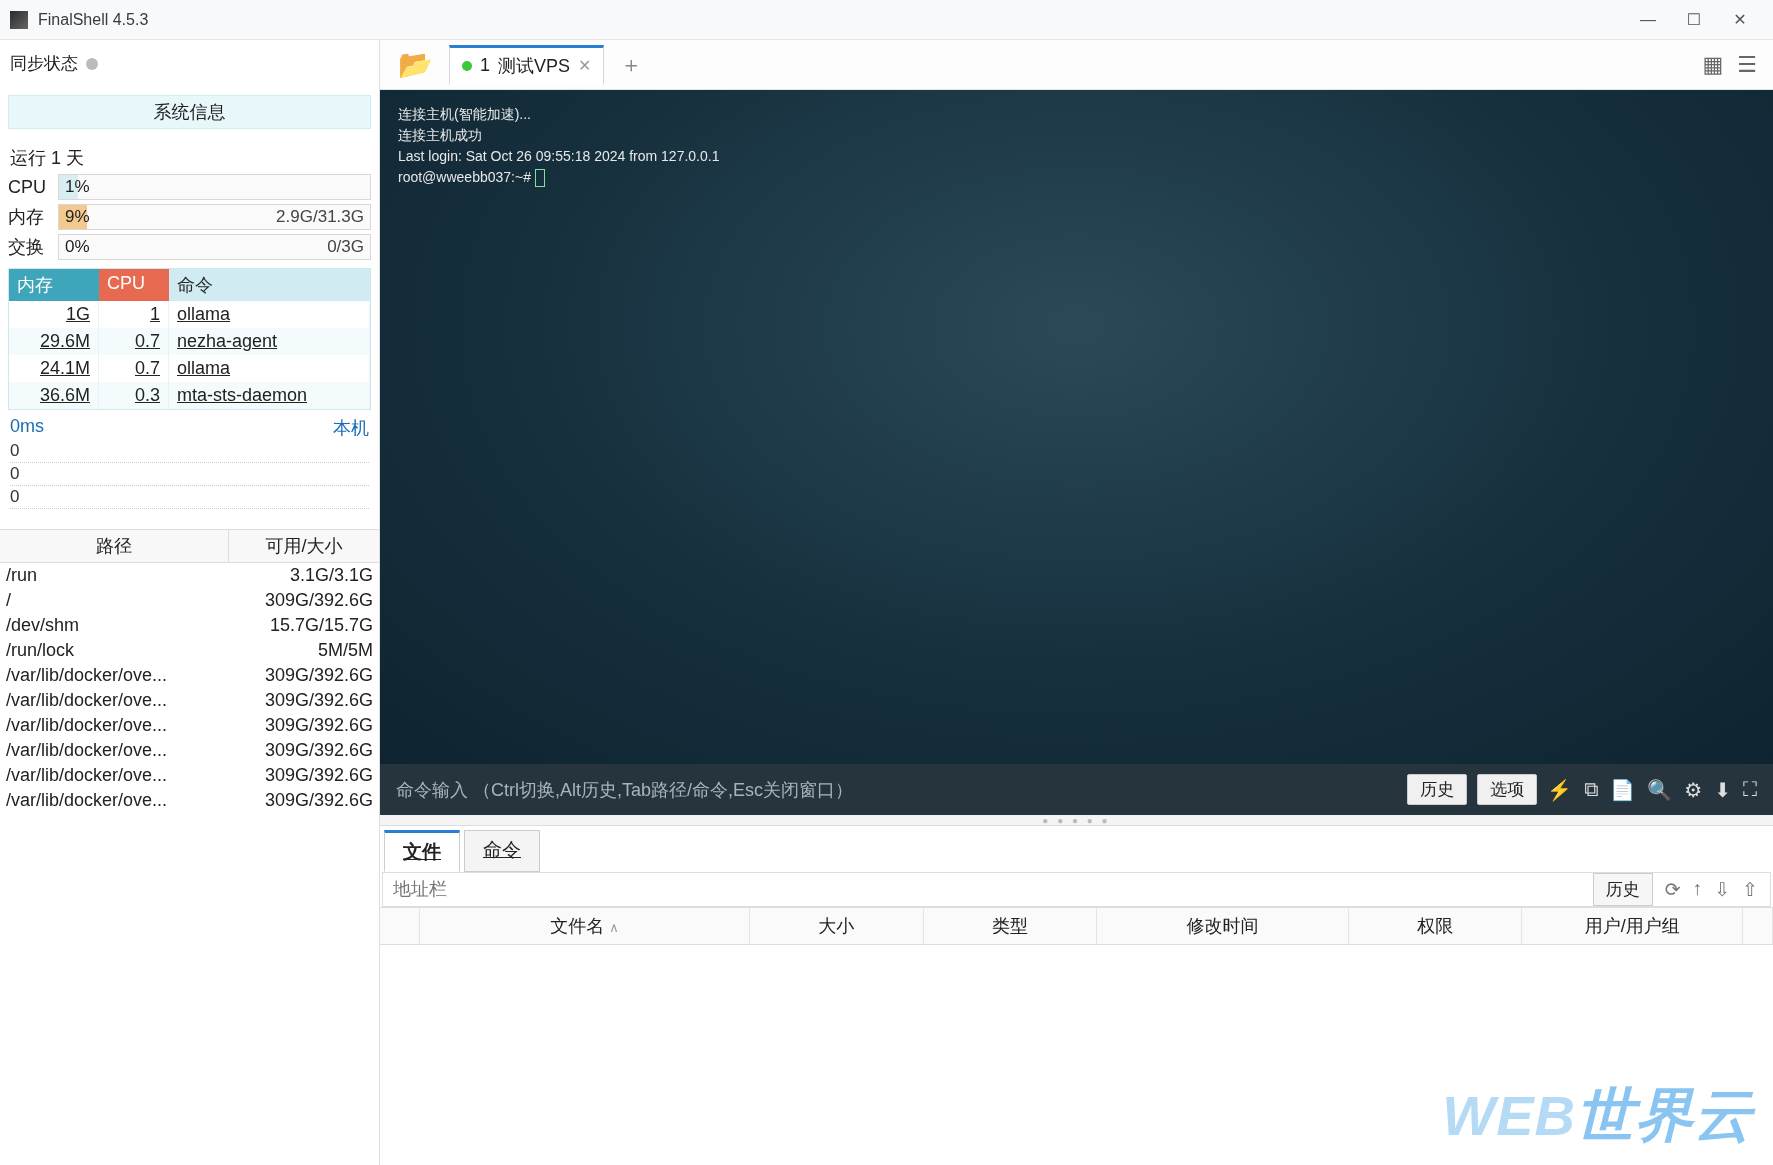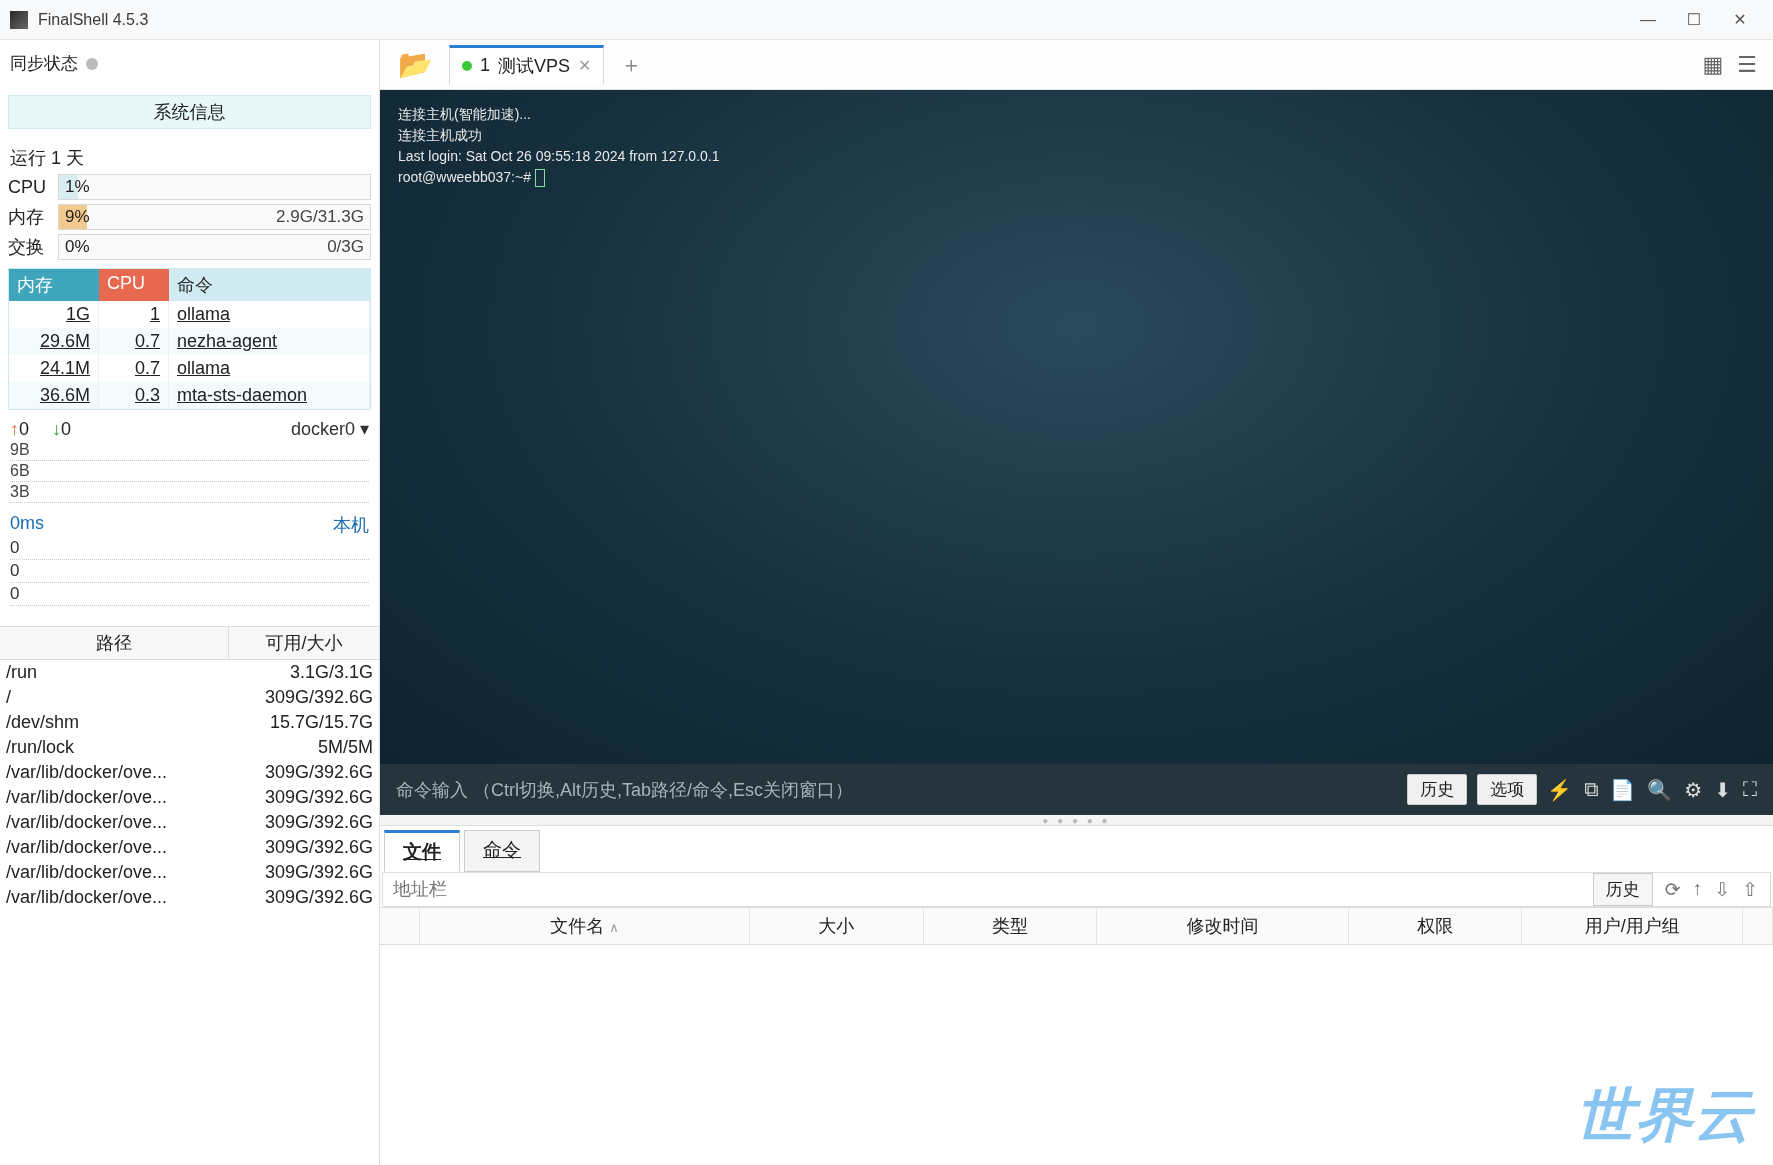--- a/index.html
+++ b/index.html
@@ -168,32 +168,20 @@
             <div class="pc pc-cmd">ollama</div>
           </div>
           <div class="proc-row">
             <div class="pc pc-mem">36.6M</div>
             <div class="pc pc-cpu">0.3</div>
             <div class="pc pc-cmd">mta-sts-daemon</div>
           </div>
         </div>
     </div>
 
-    <div class="net-block">
-      <div class="net-top">
-        <span>
-          <span class="net-up">↑</span><span>0</span>
-          <span class="net-down">↓</span><span>0</span>
-        </span>
-        <span class="net-if"><span>docker0</span> <span>▾</span></span>
-      </div>
-      <div class="net-scale">9B</div>
-      <div class="net-scale">6B</div>
-      <div class="net-scale">3B</div>
-    </div>
 
     <div class="ping-block">
       <div class="ping-top">
         <span class="ping-ms">0ms</span>
         <span class="ping-host">本机</span>
       </div>
       <div class="ping-scale">0</div>
       <div class="ping-scale">0</div>
       <div class="ping-scale">0</div>
     </div>
@@ -304,18 +292,19 @@
         <div class="fh" style="flex:2"><span>文件名</span> <span class="sort-arr">∧</span></div>
         <div class="fh" style="flex:1">大小</div>
         <div class="fh" style="flex:1">类型</div>
         <div class="fh" style="flex:1.5">修改时间</div>
         <div class="fh" style="flex:1">权限</div>
         <div class="fh" style="flex:1.3">用户/用户组</div>
         <div class="fh" style="width:30px"></div>
       </div>
       <div class="fbody">
         <div class="watermark">
+          <span>WEB</span>
             <span class="cn">世界云</span>
         </div>
       </div>
     </div>
   </div>
 </div>
 
 </body></html>

